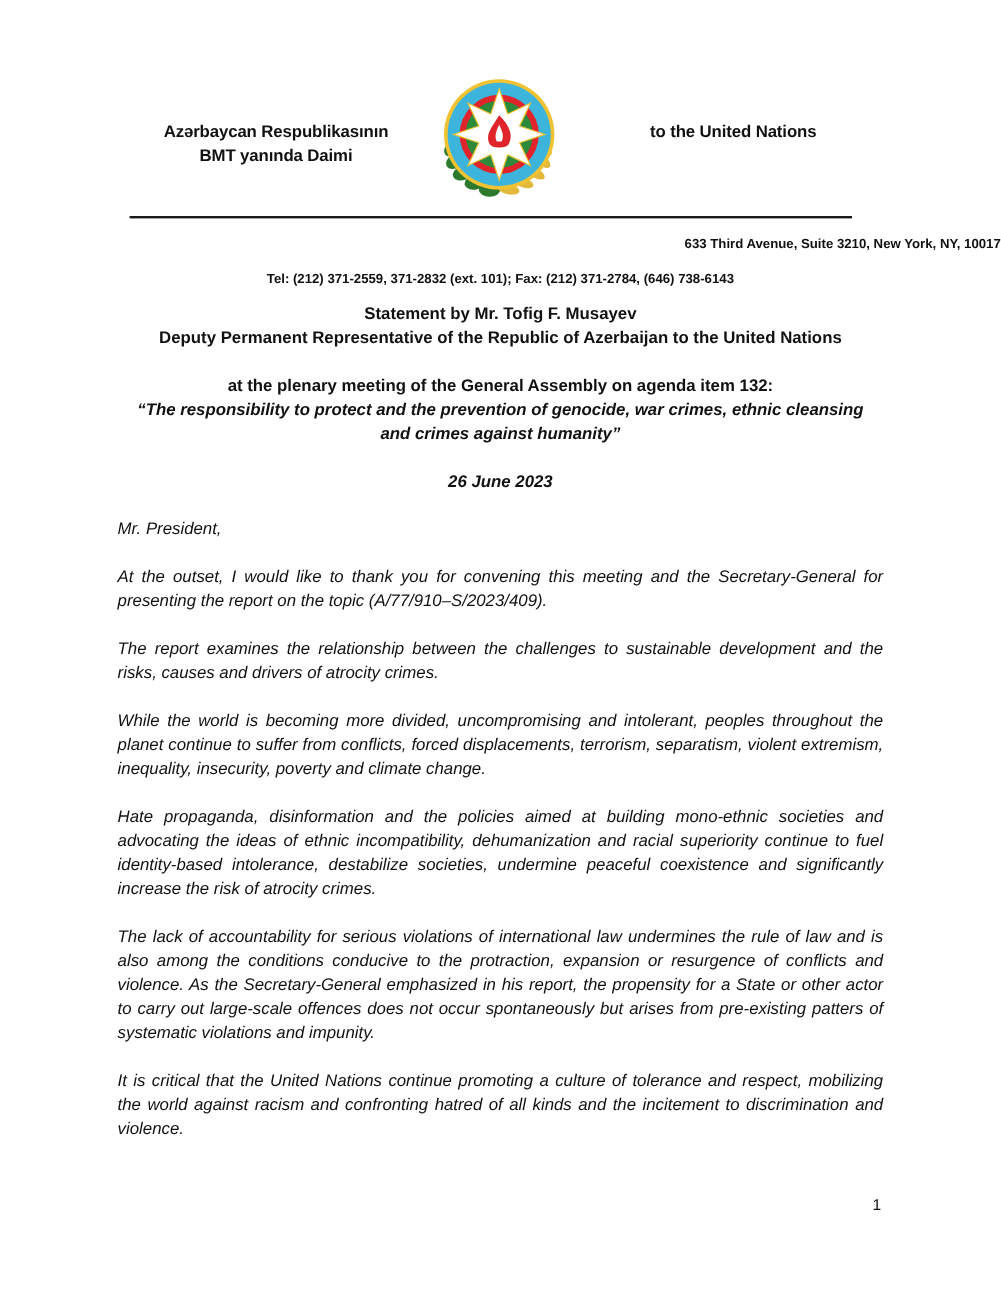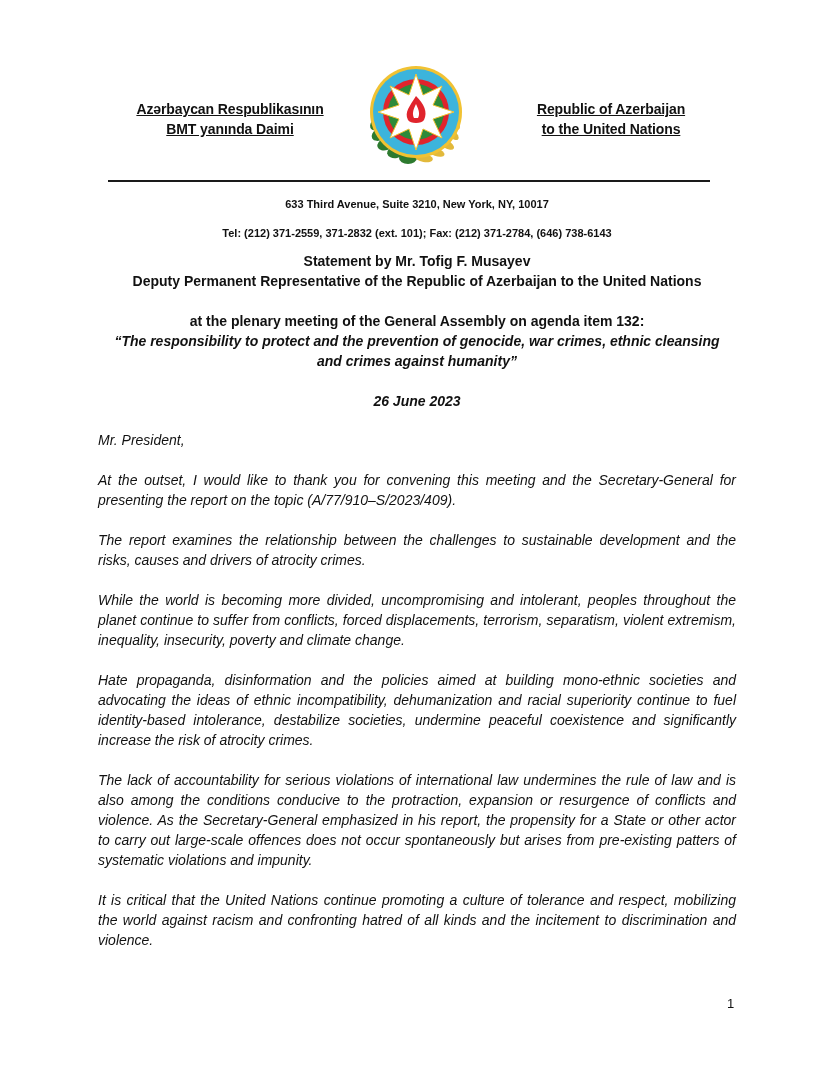--- a/index.html
+++ b/index.html
@@ -6,30 +6,30 @@
   body {
     width: 834px; height: 1080px; position: relative; overflow: hidden;
     font-family: "Liberation Sans", sans-serif; color: #111111;
   }
   .hdr-left, .hdr-right {
     position: absolute; top: 99px; width: 240px; text-align: center;
     font-weight: bold; font-size: 14px; line-height: 20px; letter-spacing: -0.1px;
   }
   .hdr-left { left: 110px; }
   .hdr-right { left: 491px; }
-  .hdr-left div, .hdr-right div { white-space: nowrap; text-decoration: underline; }
+  .hdr-left div, .hdr-right div { white-space: nowrap; }
   .emblem { position: absolute; left: 366px; top: 60px; width: 100px; height: 110px; }
   .rule {
     position: absolute; left: 108px; top: 180px; width: 602px; height: 2px; background: #1a1a1a;
   }
   .address {
     position: absolute; left: 0; width: 834px; text-align: center;
     font-weight: bold; font-size: 11px; line-height: 17px;
   }
-  .address.a1 { top: 196px; }
+  .address.a1 { top: 196px; text-align: right; }
   .address.a2 { top: 225px; }
   .center-bold {
     position: absolute; left: 0; width: 834px; text-align: center;
     font-weight: bold; font-size: 14px; line-height: 20px; white-space: nowrap;
   }
   .para {
     position: absolute; left: 98px; width: 638px;
     font-size: 14px; line-height: 20px; text-align: justify; font-style: italic;
   }
   .pagenum { position: absolute; left: 727px; top: 996px; font-size: 13px; }
@@ -68,21 +68,20 @@
     <circle cx="50" cy="52" r="28" fill="#2d8a3a"></circle>
 
     <polygon fill="#ffffff" stroke="#f1c232" stroke-width="1" points="50,14 57,35 76,26 67,45 88,52 67,59 76,78 57,69 50,90 43,69 24,78 33,59 12,52 33,45 24,26 43,35"></polygon>
 
     <path fill="#e0242c" d="M50 36 C 58 44, 62 52, 58 60 C 56 64, 44 64, 42 60 C 38 52, 44 46, 50 36 Z"></path>
     <path fill="#ffffff" d="M50 44 C 53 50, 54 54, 52 58 L 48 58 C 46 54, 47 50, 50 44 Z"></path>
   </svg>
 </div>
 
 <div class="hdr-right">
-  <div>Republic of Azerbaijan</div>
   <div>to the United Nations</div>
 </div>
 
 <div class="rule"></div>
 
 <div class="address a1">633 Third Avenue, Suite 3210, New York, NY, 10017</div>
 <div class="address a2">Tel: (212) 371-2559, 371-2832 (ext. 101); Fax: (212) 371-2784, (646) 738-6143</div>
 
 <div class="center-bold" style="top:251px;">Statement by Mr. Tofig F. Musayev</div>
 <div class="center-bold" style="top:271px;">Deputy Permanent Representative of the Republic of Azerbaijan to the United Nations</div>

